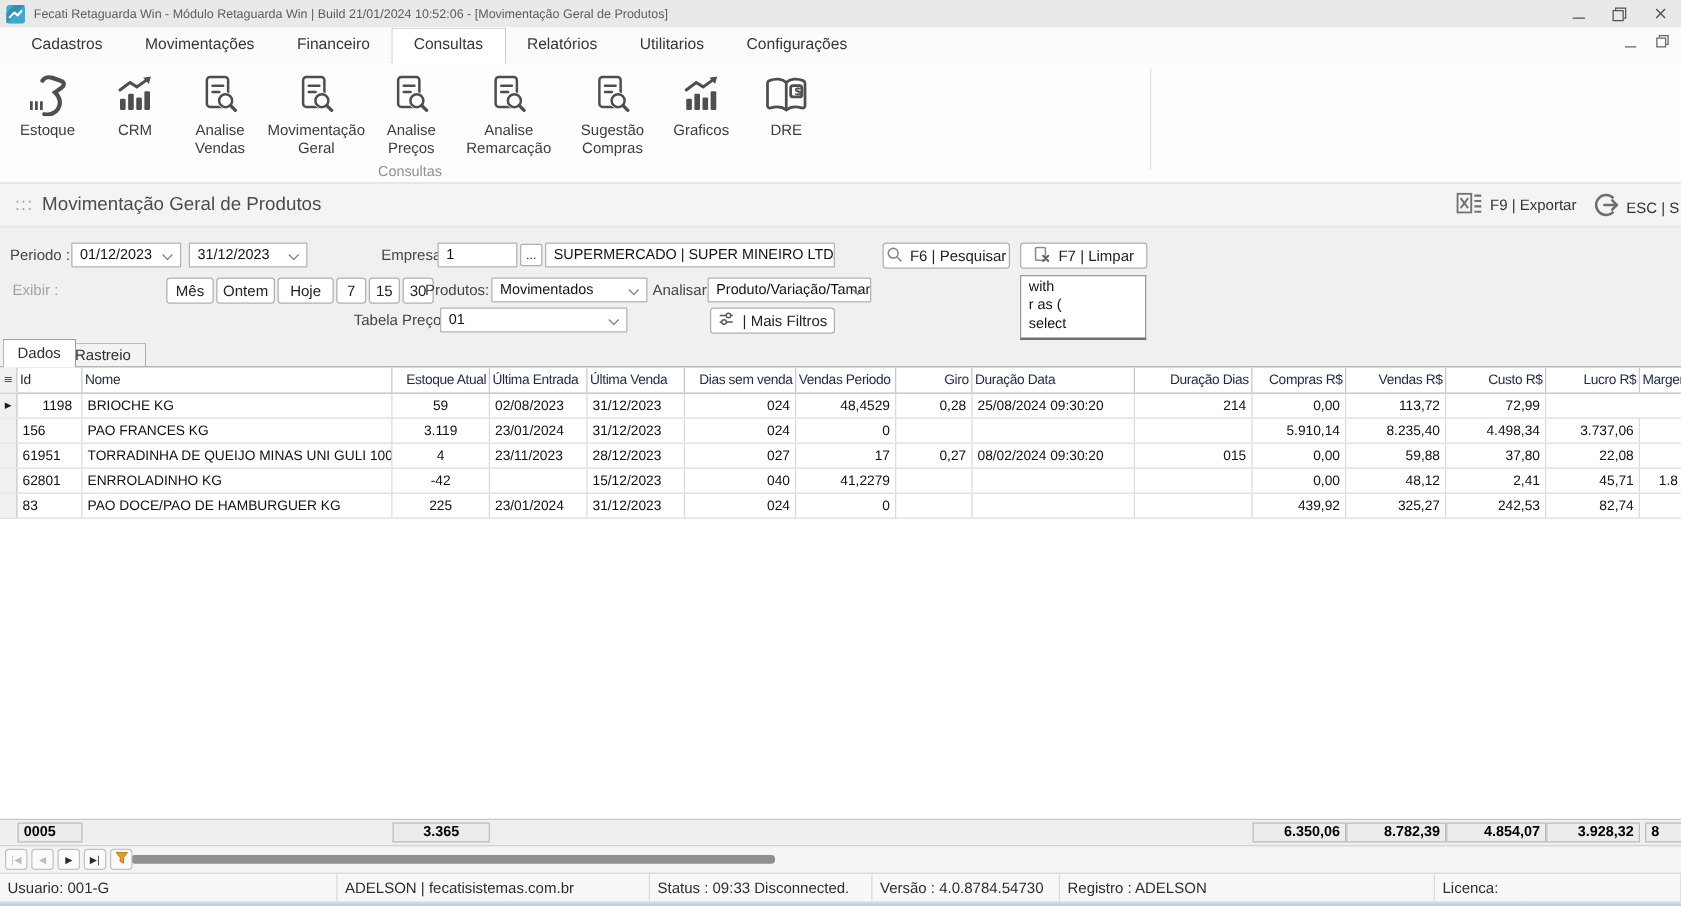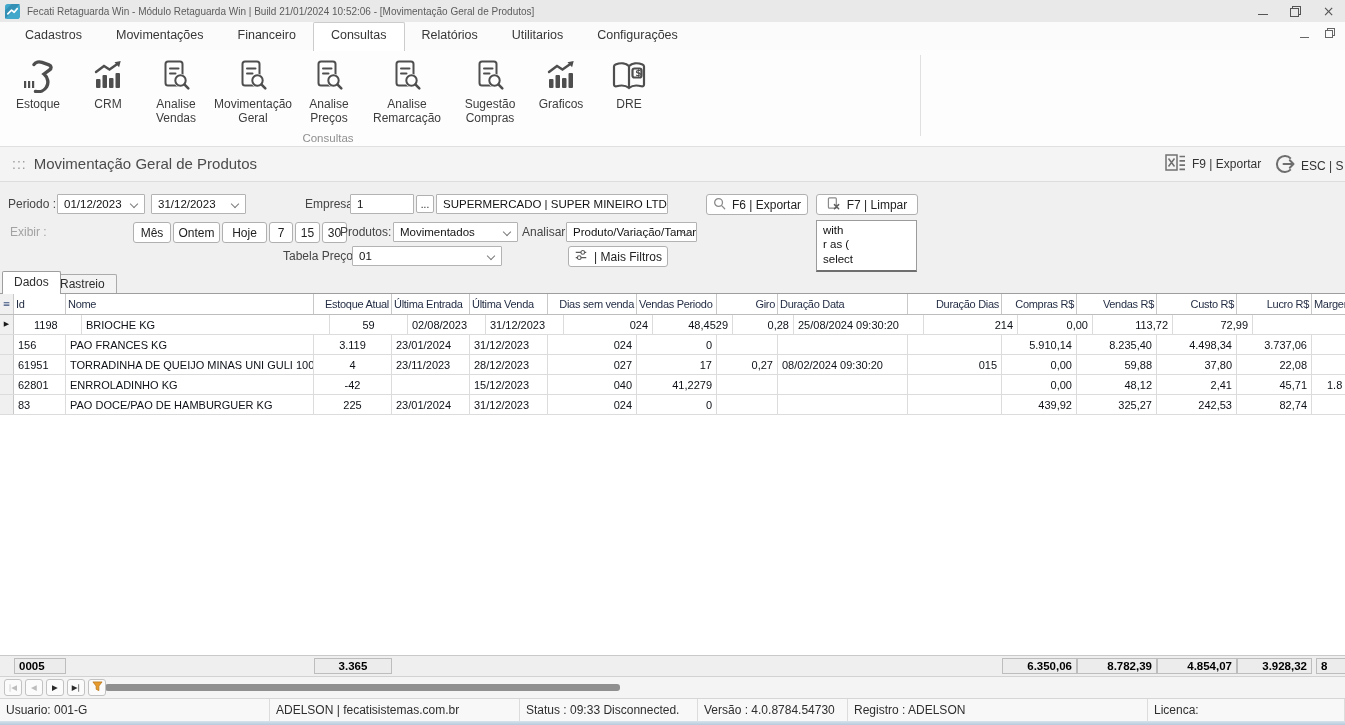--- a/index.html
+++ b/index.html
@@ -322,21 +322,21 @@
       </div>
     <div class="field" style="left:436px;top:12px;width:232px;">
         <span>SUPERMERCADO | SUPER MINEIRO LTDA</span>
       </div>
 
     <div class="btn" style="left:706px;top:12px;width:102px;">
       <span><svg width="13" height="13" viewBox="0 0 14 14">
             <circle cx="6" cy="6" r="4.2" fill="none" stroke="#8a8a8a" stroke-width="1.4"></circle>
             <line x1="9.3" y1="9.3" x2="12.6" y2="12.6" stroke="#8a8a8a" stroke-width="1.4" stroke-linecap="round"></line>
           </svg></span>
-      <span>F6 | Exportar</span>
+      <span>F6 | Pesquisar</span>
     </div>
     <div class="btn" style="left:816px;top:12px;width:102px;">
       <span><svg width="14" height="13" viewBox="0 0 14 14">
             <rect x="1" y="1" width="8.5" height="11" rx="1" fill="none" stroke="#8a8a8a" stroke-width="1.3"></rect>
             <path d="M7.5 8.2l4.5 4.5M12 8.2L7.5 12.7" stroke="#5f5f5f" stroke-width="1.6" stroke-linecap="round"></path>
           </svg></span>
       <span>F7 | Limpar</span>
     </div>
 
     <span class="flabel muted" style="left:10px;top:43px;">Exibir :</span>
@@ -395,21 +395,21 @@
           <div class="gh-cell" style="width: 75px; justify-content: flex-end;">Compras R$</div>
           <div class="gh-cell" style="width: 80px; justify-content: flex-end;">Vendas R$</div>
           <div class="gh-cell" style="width: 80px; justify-content: flex-end;">Custo R$</div>
           <div class="gh-cell" style="width: 75px; justify-content: flex-end;">Lucro R$</div>
           <div class="gh-cell" style="width: 60px; justify-content: flex-start;">Margem</div>
         </div>
         <div class="grid-row">
           <div class="ind-cell">
             <span class="row-arrow">▶</span>
           </div>
-          <div class="g-cell" style="width: 68px; justify-content: flex-start; padding-left: 20px;">1198</div>
+          <div class="g-cell" style="width: 52px; justify-content: flex-start; padding-left: 20px;">1198</div>
           <div class="g-cell" style="width: 248px; justify-content: flex-start;">BRIOCHE KG</div>
           <div class="g-cell" style="width: 78px; justify-content: center;">59</div>
           <div class="g-cell" style="width: 78px; justify-content: flex-start;">02/08/2023</div>
           <div class="g-cell" style="width: 78px; justify-content: flex-start;">31/12/2023</div>
           <div class="g-cell" style="width: 89px; justify-content: flex-end;">024</div>
           <div class="g-cell" style="width: 80px; justify-content: flex-end;">48,4529</div>
           <div class="g-cell" style="width: 61px; justify-content: flex-end;">0,28</div>
           <div class="g-cell" style="width: 130px; justify-content: flex-start;">25/08/2024 09:30:20</div>
           <div class="g-cell" style="width: 94px; justify-content: flex-end;">214</div>
           <div class="g-cell" style="width: 75px; justify-content: flex-end;">0,00</div>

